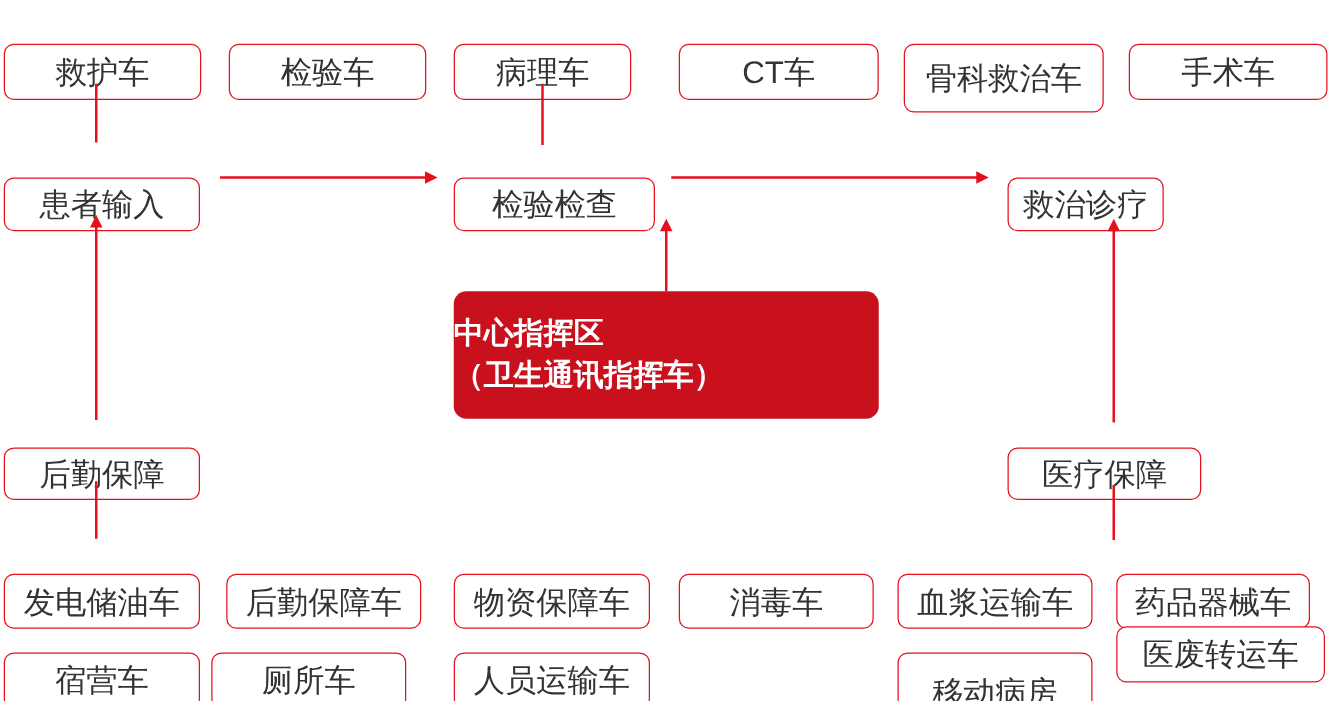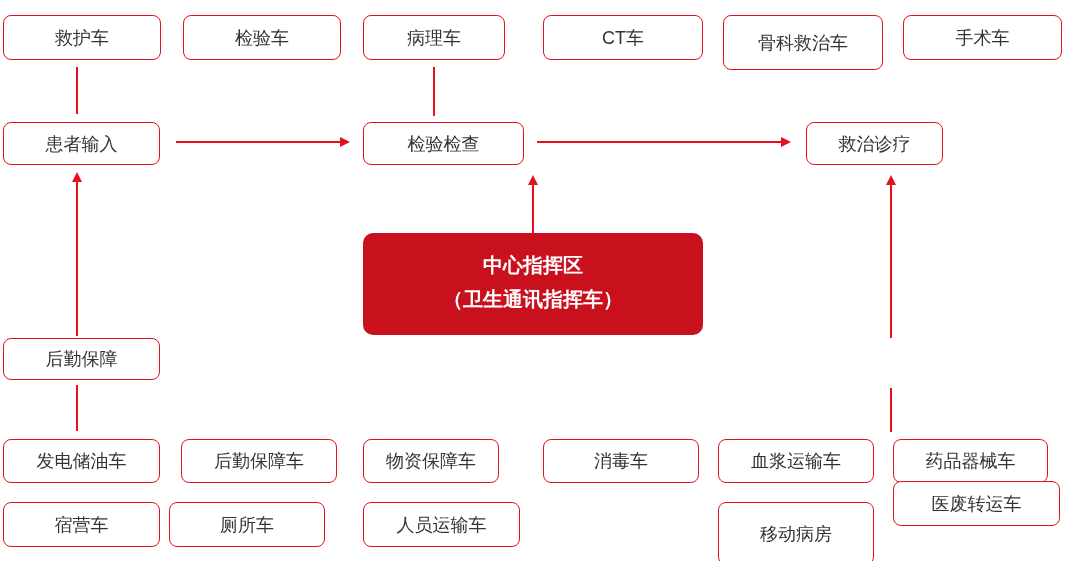--- a/index.html
+++ b/index.html
@@ -8,27 +8,27 @@
     --text:#333333;
     --bg:#FFFFFF;
   }
   html,body{margin:0;padding:0;background:var(--bg);}
   body{font-family:"Liberation Sans","DejaVu Sans",sans-serif;}
   .canvas{position:relative;width:1067px;height:561px;background:var(--bg);overflow:hidden;}
   .node{
     position:absolute;box-sizing:border-box;background:#fff;
     border:1.3px solid var(--line);border-radius:8px;
     display:flex;align-items:center;justify-content:center;
-    font-size:18px;color:var(--text);white-space:nowrap;
+    font-size:25px;color:var(--text);white-space:nowrap;margin-top:20px;
   }
   .command{
     position:absolute;box-sizing:border-box;background:var(--fill);
     border-radius:10px;color:#ffffff;
-    display:flex;flex-direction:column;align-items:center;justify-content:center;
-    font-size:20px;font-weight:700;line-height:34px;white-space:nowrap;font-family:Liberation Mono, monospace;
+    display:flex;flex-direction:column;align-items:flex-start;justify-content:center;
+    font-size:24px;font-weight:700;line-height:34px;white-space:nowrap;
   }
   .vline{position:absolute;width:1.5px;background:var(--line);}
   .hline{position:absolute;height:1.5px;background:var(--line);}
   .ah-up{position:absolute;width:0;height:0;
     border-left:5.5px solid transparent;border-right:5.5px solid transparent;
     border-bottom:10px solid var(--line);}
   .ah-right{position:absolute;width:0;height:0;
     border-top:5.5px solid transparent;border-bottom:5.5px solid transparent;
     border-left:10px solid var(--line);}
 </style>
@@ -39,32 +39,33 @@
 
   <div class="node" style="left:3px;top:15px;width:158px;height:45px">救护车</div>
   <div class="node" style="left:183px;top:15px;width:158px;height:45px">检验车</div>
   <div class="node" style="left:363px;top:15px;width:142px;height:45px">病理车</div>
   <div class="node" style="left:543px;top:15px;width:160px;height:45px">CT车</div>
   <div class="node" style="left:723px;top:15px;width:160px;height:55px">骨科救治车</div>
   <div class="node" style="left:3px;top:122px;width:157px;height:43px">患者输入</div>
 
   <div class="node" style="left:903px;top:15px;width:159px;height:45px">手术车</div>
   <div class="node" style="left:363px;top:122px;width:161px;height:43px">检验检查</div>
-  <div class="node" style="left:806px;top:122px;width:137px;height:43px">救治诊疗</div>
+  <div class="node" style="left:806px;top:122px;width:125px;height:43px">救治诊疗</div>
 
   <div class="command" style="left:363px;top:233px;width:340px;height:102px">
     <div>中心指挥区</div>
     <div>（卫生通讯指挥车）</div>
   </div>
 
   <div class="node" style="left:3px;top:338px;width:157px;height:42px">后勤保障</div>
+  <div class="node" style="left:806px;top:338px;width:155px;height:42px">医疗保障</div>
 
   <div class="node" style="left:3px;top:439px;width:157px;height:44px">发电储油车</div>
   <div class="node" style="left:181px;top:439px;width:156px;height:44px">后勤保障车</div>
-  <div class="node" style="left:363px;top:439px;width:136px;height:44px">物资保障车</div>
+  <div class="node" style="left:363px;top:439px;width:157px;height:44px">物资保障车</div>
   <div class="node" style="left:543px;top:439px;width:156px;height:44px">消毒车</div>
   <div class="node" style="left:718px;top:439px;width:156px;height:44px">血浆运输车</div>
   <div class="node" style="left:893px;top:439px;width:155px;height:44px">药品器械车</div>
 
   <div class="node" style="left:3px;top:502px;width:157px;height:45px">宿营车</div>
   <div class="node" style="left:169px;top:502px;width:156px;height:45px">厕所车</div>
   <div class="node" style="left:363px;top:502px;width:157px;height:45px">人员运输车</div>
   <div class="node" style="left:718px;top:502px;width:156px;height:63px">移动病房</div>
   <div class="node" style="left:893px;top:481px;width:167px;height:45px">医废转运车</div>
 

